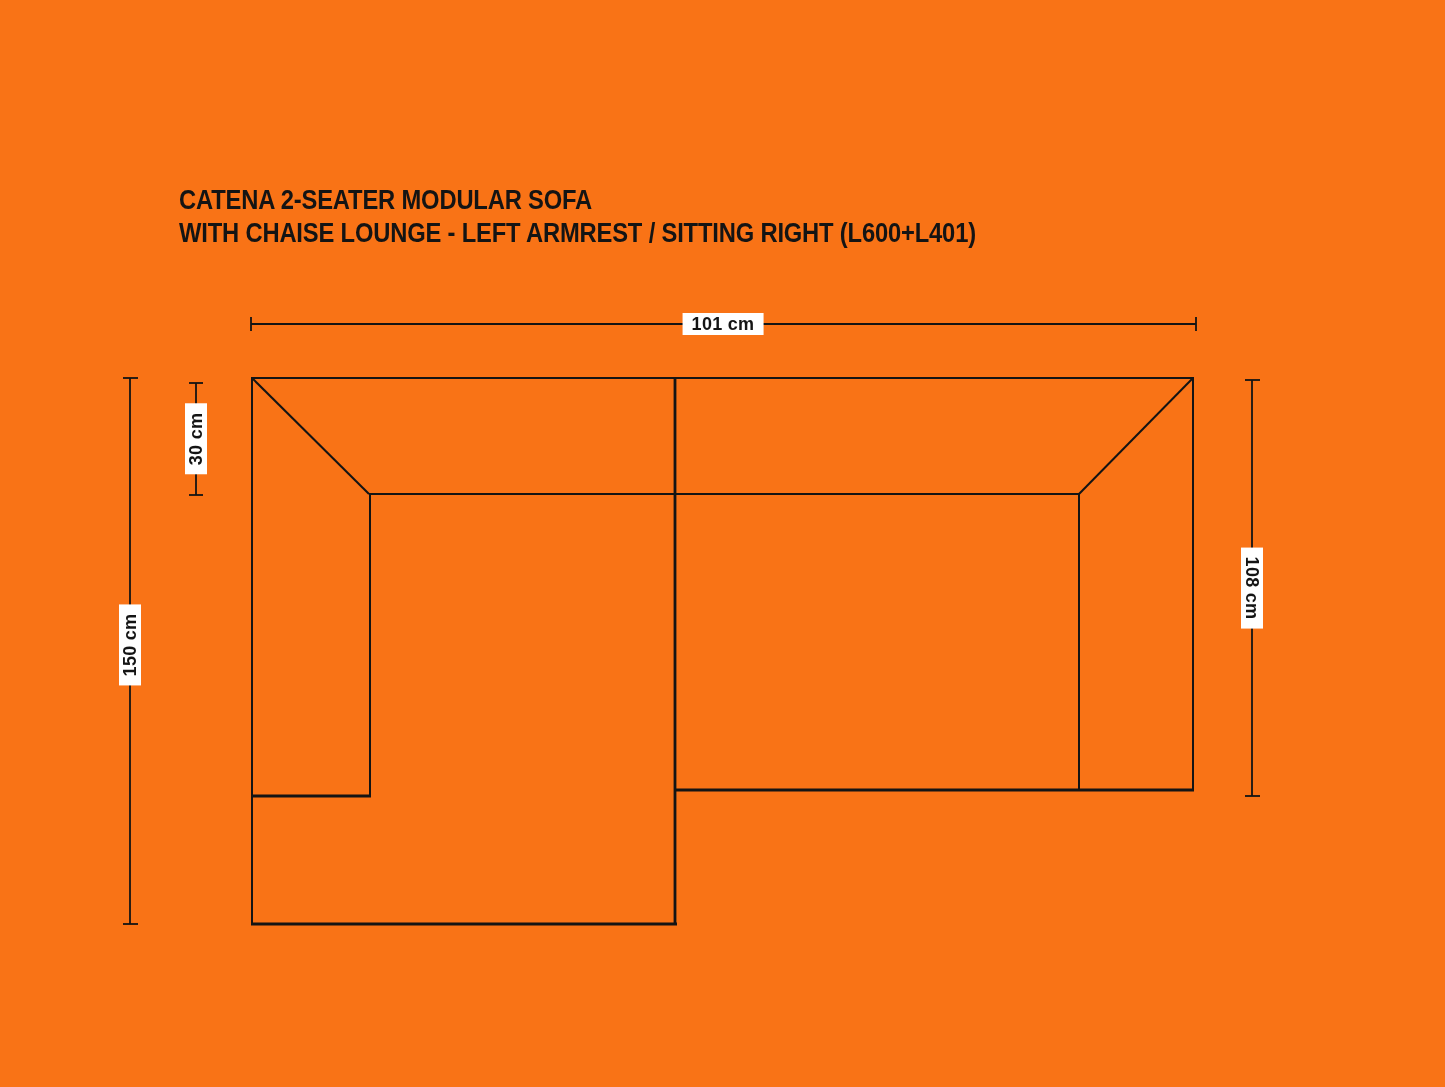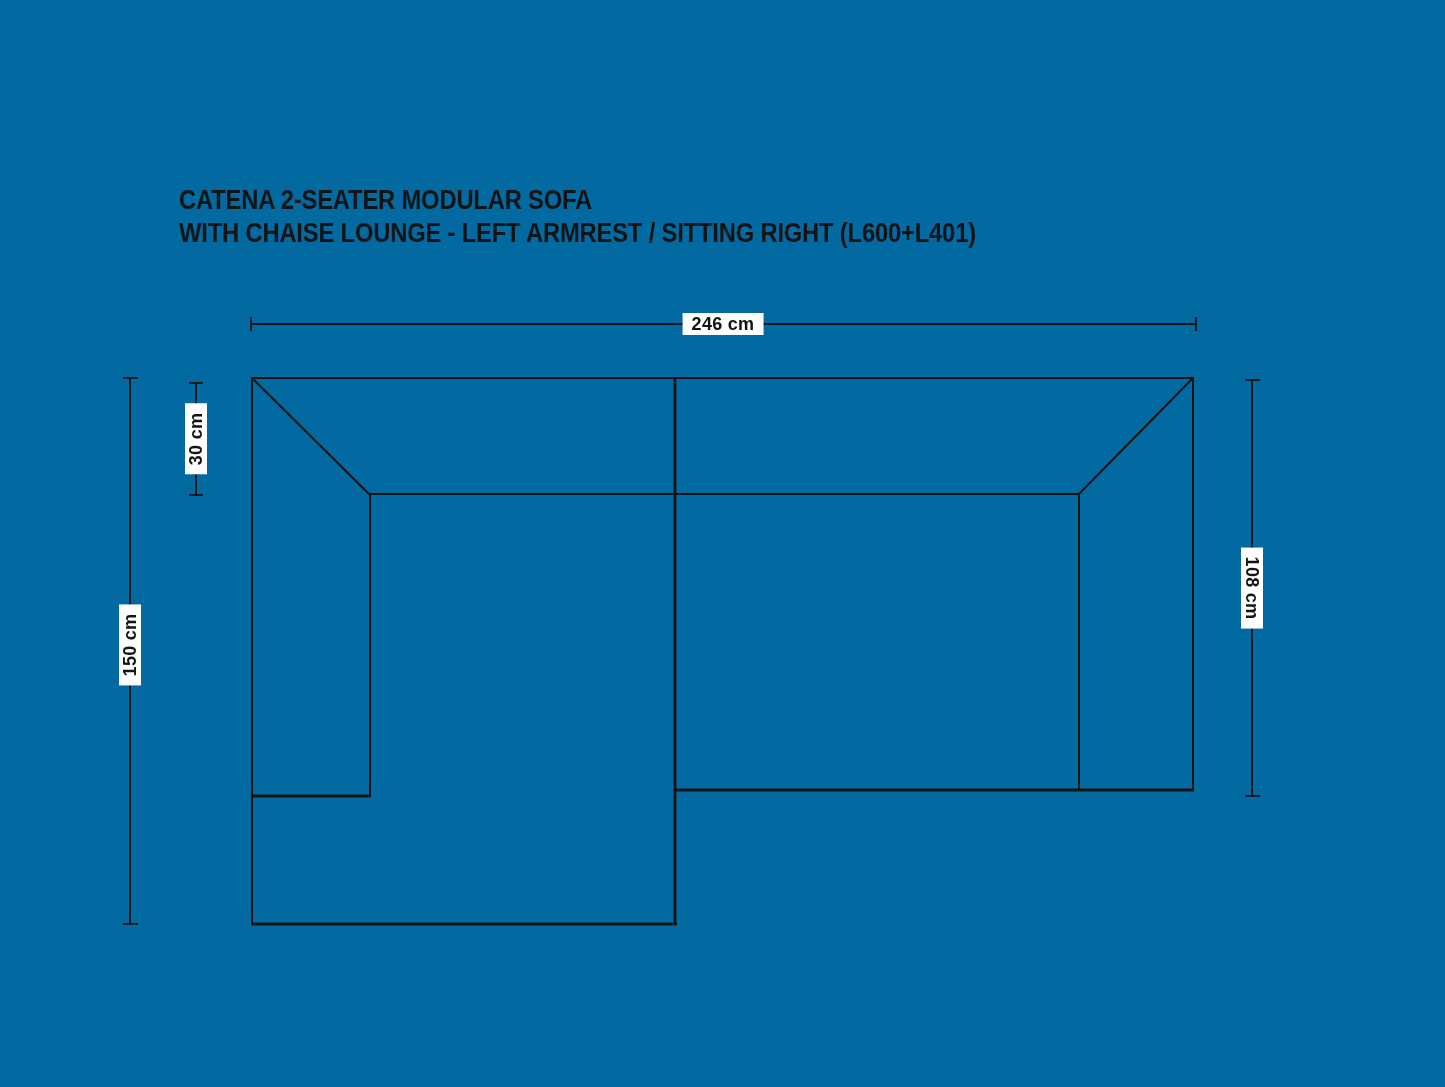--- a/index.html
+++ b/index.html
@@ -4,21 +4,21 @@
 <style>
   html, body {
     margin: 0;
     padding: 0;
     background: #ffffff;
   }
   .page {
     position: relative;
     width: 1445px;
     height: 1087px;
-    background: #0369a1;
+    background: #f97316;
     overflow: hidden;
     font-family: "Liberation Sans", sans-serif;
     color: #141414;
   }
   .title-block {
     position: absolute;
     left: 179px;
     top: 184px;
     transform: scaleX(0.88);
     transform-origin: 0 0;
@@ -98,21 +98,21 @@
       <line x1="196" y1="383" x2="196" y2="495"></line>
       <line x1="189" y1="383" x2="203" y2="383"></line>
       <line x1="189" y1="495" x2="203" y2="495"></line>
 
       <line x1="1252" y1="380" x2="1252" y2="796"></line>
       <line x1="1245" y1="380" x2="1260" y2="380"></line>
       <line x1="1245" y1="796" x2="1260" y2="796"></line>
     </g>
   </svg>
 
-  <div class="dim-label h" style="left:723px;  top:324px;">246 cm</div>
+  <div class="dim-label h" style="left:723px;  top:324px;">101 cm</div>
 
   <div class="dim-label vccw" style="left:130px;  top:645px;">150 cm</div>
 
   <div class="dim-label vccw" style="left:196px;  top:439px;">30 cm</div>
 
   <div class="dim-label vcw" style="left:1252px; top:588px;">108 cm</div>
 
 </div>
 
 </body></html>

